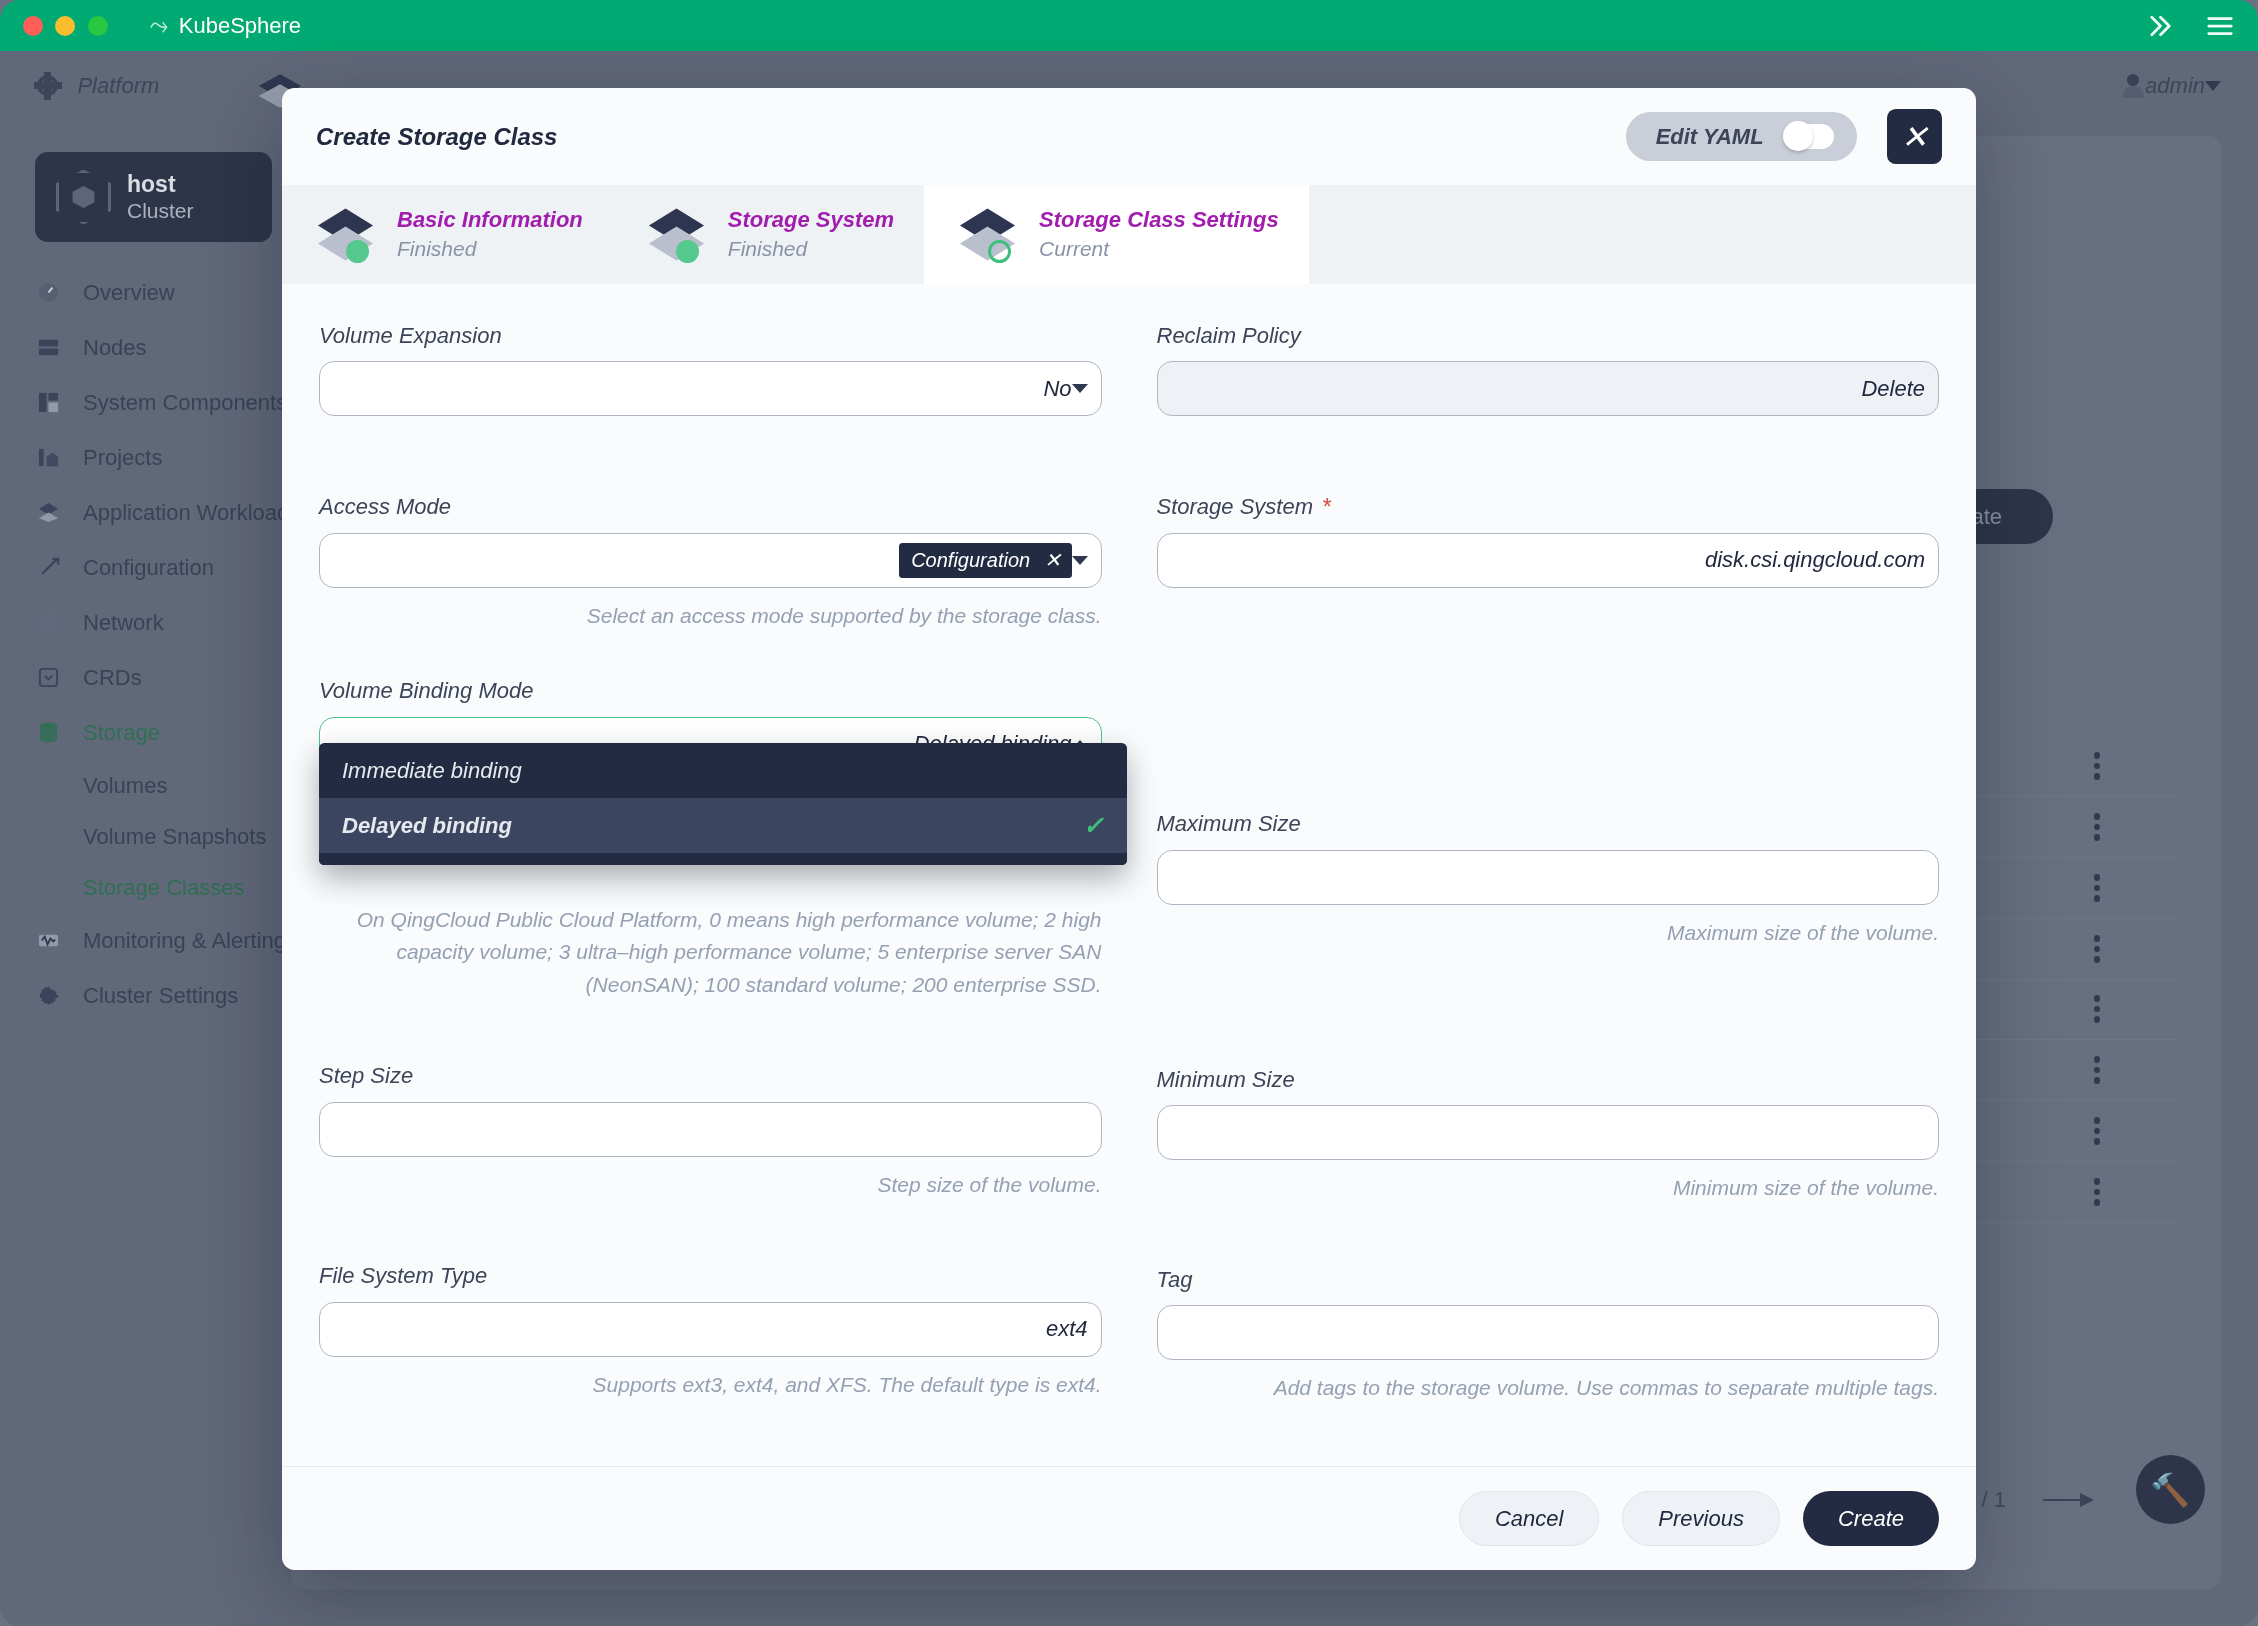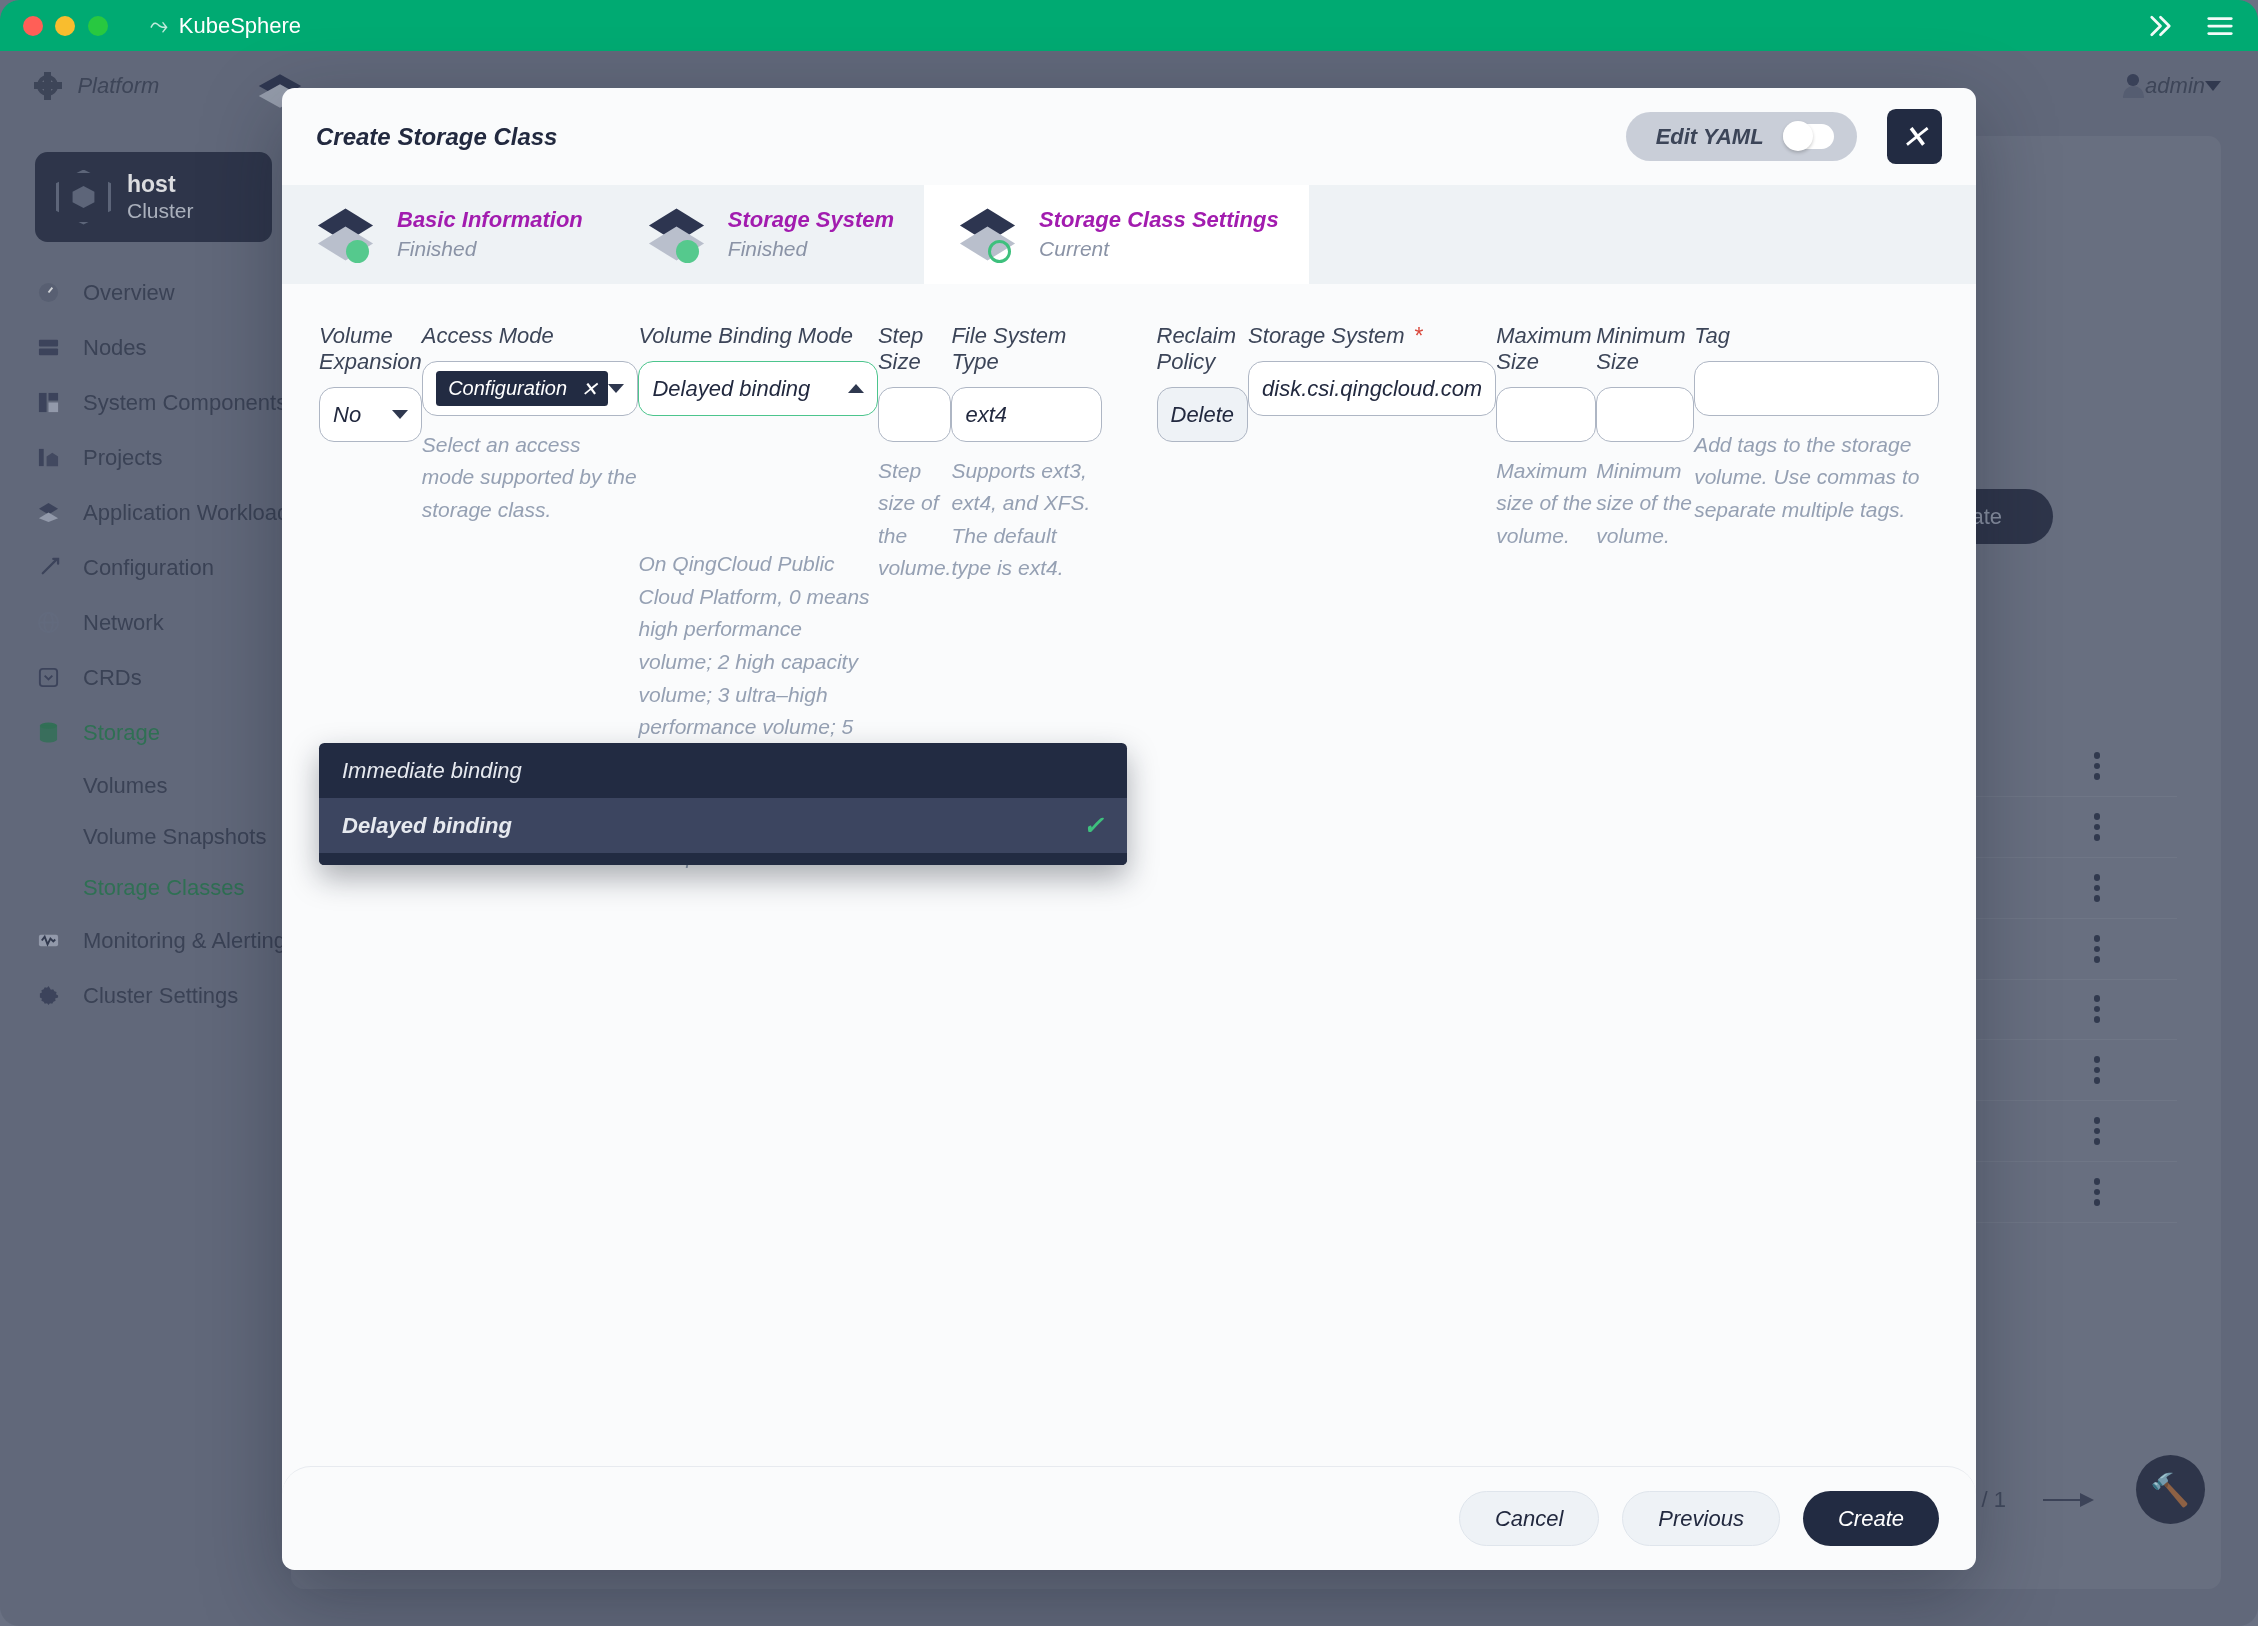--- a/index.html
+++ b/index.html
@@ -223,21 +223,21 @@
   .step-texts { line-height: 1.35; }
   .step-texts .t { font-size: 22px; font-weight: bold; color: #a21caf; white-space: nowrap; }
   .step-texts .s { font-size: 21px; color: #8a93a6; }
 
   
   #modal-body {
     flex: 1; padding: 39px 37px 0 37px;
     display: grid; grid-template-columns: 1fr 1fr; column-gap: 55px;
     align-content: start; position: relative;
   }
-  .col { display: flex; flex-direction: row; }
+  .col { display: flex; flex-direction: column; text-align: right; }
   .field { margin-bottom: 8.8px; }
   .flabel {
     font-size: 22px; color: #3c4558; margin-bottom: 12.4px;
     display: flex; align-items: center; gap: 8.8px;
   }
   .req { color: #d9483c; font-size: 23px; line-height: 1; }
   .ctl {
     height: 55px; border: 0.9px solid #aeb6c4; border-radius: 15px;
     background: #fff; display: flex; align-items: center;
     padding: 0 13px; font-size: 22px; color: #22293f;
@@ -273,21 +273,21 @@
   .dd-opt.sel { background: #3c4560; font-weight: bold; }
   .dd-opt .grow { flex: 1; }
   .dd-opt .tick { color: #3ec07d; font-size: 25px; }
   .dd-tail { height: 12.4px; background: #222b42; }
 
   
   #modal-footer {
     flex: 0 0 auto; height: 104px;
     border-top: 0.9px solid #e7eaef;
     display: flex; align-items: center; justify-content: flex-end;
-    gap: 23px; padding: 0 37px; border-radius: 29px;
+    gap: 23px; padding: 0 37px;
   }
   .btn {
     height: 55px; border-radius: 28px; padding: 0 35px;
     display: flex; align-items: center; justify-content: center;
     font-size: 22px; cursor: pointer;
   }
   .btn.ghost { background: #eef2f6; border: 0.9px solid #dfe5ec; color: #22293f; }
   .btn.primary { background: #222b42; color: #fff; }
 </style>
 </head>

